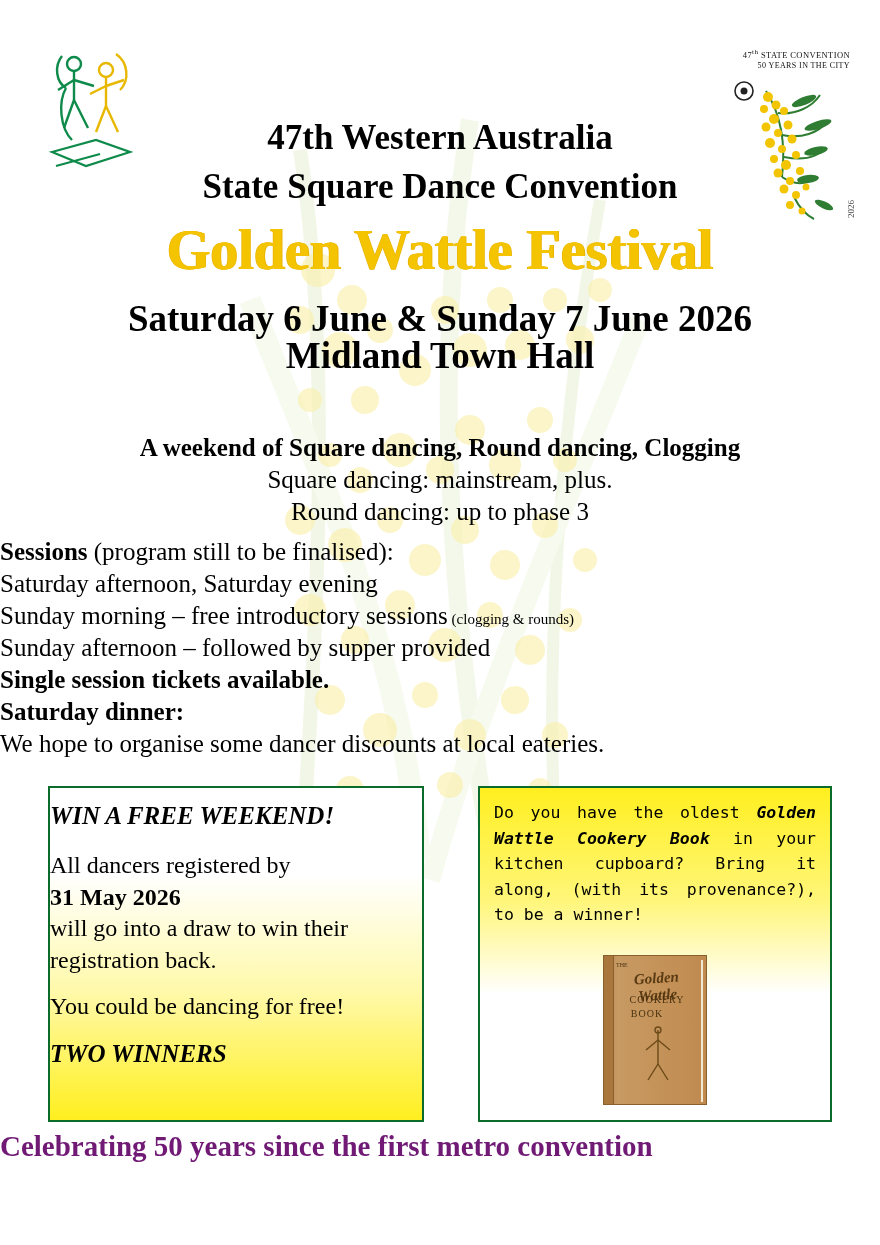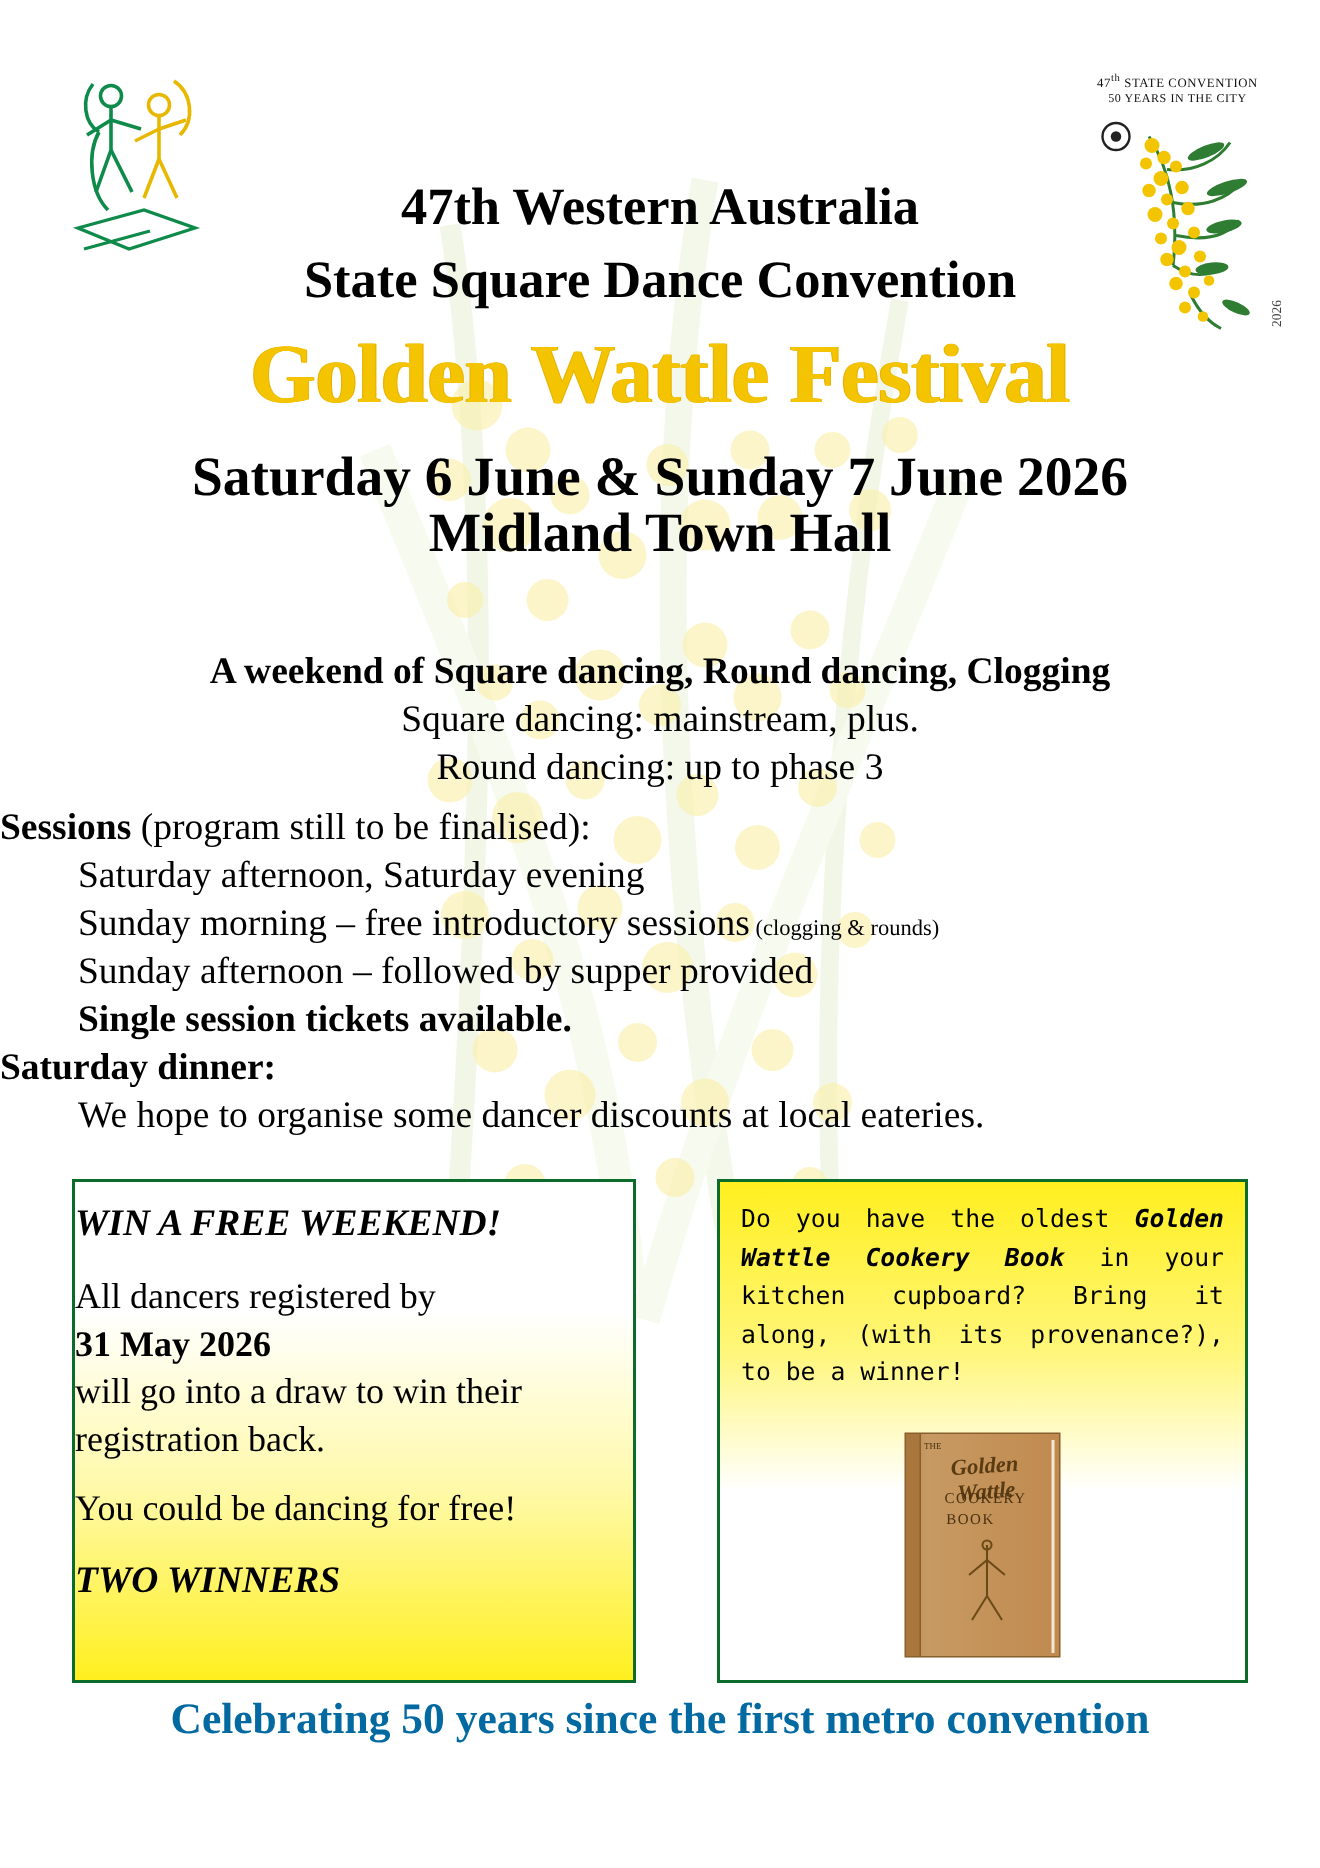--- a/index.html
+++ b/index.html
@@ -40,21 +40,21 @@
     top: 42px;
     width: 92px;
     height: 150px;
   }
   #logo-right {
     position: absolute;
     right: 30px;
     top: 48px;
     width: 130px;
     height: 200px;
-    text-align: center;
+    text-align: right;
   }
   .logo-right-text {
     font-family: "Liberation Serif", serif;
     font-size: 9px;
     letter-spacing: 0.4px;
     line-height: 1.3;
     color: #111;
   }
   .logo-right-text .l1 { font-size: 8.5px; }
   .logo-right-text .l2 { font-size: 8px; }
@@ -113,21 +113,21 @@
   #details {
     position: absolute;
     left: 0;
     top: 432px;
     width: 880px;
     font-size: 25px;
     line-height: 1.28;
   }
   .d-center { text-align: center; }
   .d-bold { font-weight: bold; }
-  .d-left { padding-left: 52px; }
+  .d-left { }
   .small-note { font-size: 15px; text-align: center; }
 
   
   #box-left {
     position: absolute;
     left: 48px;
     top: 786px;
     width: 376px;
     height: 336px;
     border: 2px solid #0a6b2a;
@@ -252,24 +252,24 @@
     letter-spacing: 1px;
     color: #4a3210;
   }
 
   
   #footer-line {
     position: absolute;
     left: 0;
     top: 1130px;
     width: 880px;
-    text-align: center;
+    text-align: left;
     font-size: 29px;
     font-weight: bold;
-    color: #0369a1;
+    color: #701a75;
   }
 </style>
 </head>
 <body>
 
 <svg id="bg-wattle" viewBox="0 0 880 1245" xmlns="http://www.w3.org/2000/svg">
   <g opacity="0.5">
 
     <path d="M300 150 C 330 340, 320 600, 300 880" stroke="#cfe0a8" stroke-width="14" fill="none"></path>
     <path d="M470 120 C 430 360, 450 640, 500 900" stroke="#d7e6b4" stroke-width="18" fill="none"></path>

